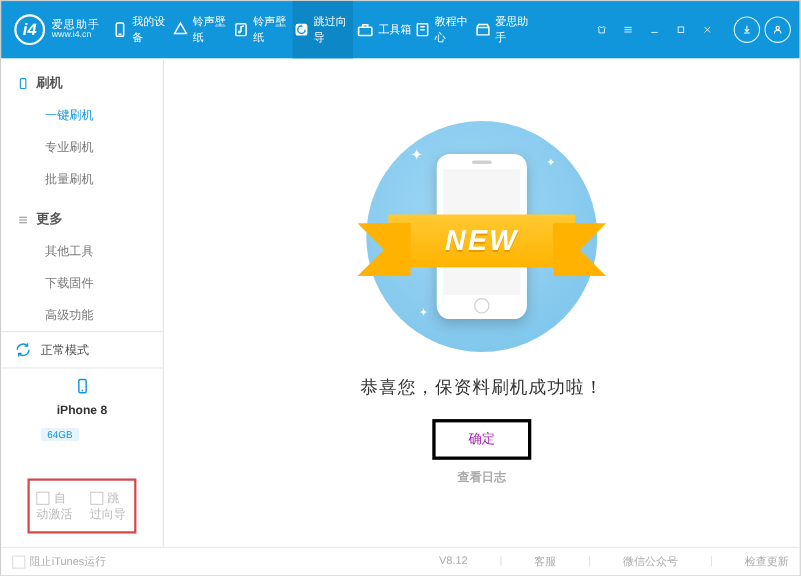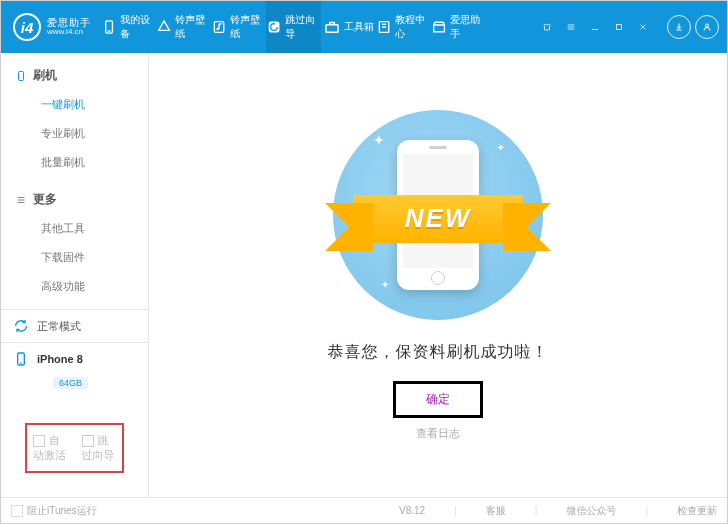--- a/index.html
+++ b/index.html
@@ -34,39 +34,39 @@
   .body{flex:1;display:flex;overflow:hidden;}
   .sidebar{width:148px;border-right:1px solid var(--border);display:flex;flex-direction:column;}
   .sidebar-sec{padding:10px 0 0 0;}
   .sidebar-hd{display:flex;align-items:center;gap:6px;color:var(--text-dark);font-weight:bold;font-size:12px;padding:4px 14px 6px 14px;}
   .sidebar-hd svg{width:12px;height:12px;}
   .sidebar-item{font-size:11px;color:#777;padding:7px 0 7px 40px;cursor:pointer;}
   .sidebar-item.active{color:var(--blue);}
   .status-box{margin-top:auto;}
   .status-row{display:flex;align-items:center;gap:8px;border-top:1px solid var(--border);padding:8px 12px;font-size:11px;color:var(--text-dark);}
   .status-row svg{width:16px;height:16px;}
-  .cap{display:inline-block;font-size:9px;background:var(--blue-light);color:var(--blue);padding:1px 6px;border-radius:2px;margin-left:40px;margin-top:2px;}
+  .cap{display:inline-block;font-size:9px;background:var(--blue-light);color:var(--blue);padding:1px 6px;border-radius:2px;margin-left:24px;margin-top:2px;}
   .opts{border:2px solid #d64545;margin:24px;padding:8px 6px;display:flex;gap:14px;align-items:center;font-size:11px;color:#bbb;}
   .chk{width:12px;height:12px;border:1px solid #ccc;display:inline-block;vertical-align:middle;margin-right:4px;}
   
   .main{flex:1;display:flex;flex-direction:column;align-items:center;justify-content:center;position:relative;}
   .illus{width:210px;height:210px;border-radius:50%;background:radial-gradient(circle at 45% 40%,#a2d8f5 0%,#7fc6ec 80%);position:relative;display:flex;align-items:center;justify-content:center;}
   .sparkle{position:absolute;color:white;font-size:14px;}
   .phone{width:82px;height:150px;background:white;border-radius:12px;box-shadow:0 4px 12px rgba(0,0,0,.2);position:relative;z-index:2;}
   .phone:before{content:"";position:absolute;top:6px;left:50%;transform:translateX(-50%);width:18px;height:3px;background:#d0d0d0;border-radius:2px;}
   .phone:after{content:"";position:absolute;bottom:5px;left:50%;transform:translateX(-50%);width:12px;height:12px;border:1px solid #d0d0d0;border-radius:50%;}
   .phone-screen{position:absolute;top:14px;left:6px;right:6px;bottom:22px;background:#f6f6f6;}
   .ribbon{position:absolute;z-index:3;width:170px;left:50%;top:52%;transform:translate(-50%,-50%);}
   .ribbon-body{background:linear-gradient(#ffc931,#ffb300);height:48px;display:flex;align-items:center;justify-content:center;color:white;font-size:26px;font-weight:800;font-style:italic;letter-spacing:2px;position:relative;text-shadow:0 2px 0 #e69a00;}
   .ribbon-body:before,.ribbon-body:after{content:"";position:absolute;top:8px;width:0;height:0;border:24px solid #ffb300;}
   .ribbon-body:before{left:-28px;border-left-color:transparent;}
   .ribbon-body:after{right:-28px;border-right-color:transparent;}
   .success-text{margin-top:22px;font-size:16px;color:#333;letter-spacing:1px;}
   .confirm{margin-top:18px;border:3px solid #000000;background:white;padding:7px 30px;font-size:12px;color:#a21caf;cursor:pointer;}
-  .loglink{margin-top:8px;font-size:11px;color:#aaa;cursor:pointer;}
+  .loglink{margin-top:8px;font-size:11px;color:#aaa;cursor:pointer;font-weight:bold;}
   
   .footer{height:26px;border-top:1px solid var(--border);display:flex;align-items:center;font-size:10px;color:#aaa;padding:0 10px;}
   .footer .sep{margin:0 10px;color:#e0e0e0;}
   .footer-right{margin-left:auto;display:flex;align-items:center;gap:19px;}
 </style>
 </head>
 <body>
 
 <div class="header">
   <div class="logo">
@@ -206,21 +206,21 @@
     <div class="status-box">
       <div class="status-row">
         <svg viewBox="0 0 24 24" fill="none" stroke="#1296db" stroke-width="2">
             <path d="M4 12 a8 8 0 0 1 14 -5"></path>
             <path d="M20 12 a8 8 0 0 1 -14 5"></path>
             <path d="M18 3 V7 H14"></path>
             <path d="M6 21 V17 H10"></path>
           </svg>
         <span>正常模式</span>
       </div>
-      <div class="status-row" style="flex-wrap:wrap;padding-bottom:10px;">
+      <div class="status-row" style="flex-wrap:wrap;padding-bottom:10px;flex-direction:column;">
         <svg viewBox="0 0 24 24" fill="none" stroke="#1296db" stroke-width="2">
             <rect x="7" y="3" width="10" height="18" rx="2"></rect>
             <line x1="11" y1="18" x2="13" y2="18"></line>
           </svg>
         <span style="font-weight:bold;color:#333">iPhone 8</span>
         <div style="width:100%"><span class="cap">64GB</span></div>
       </div>
       <div class="opts">
         <label><span class="chk"></span><span>自动激活</span></label>
         <label><span class="chk"></span><span>跳过向导</span></label>

